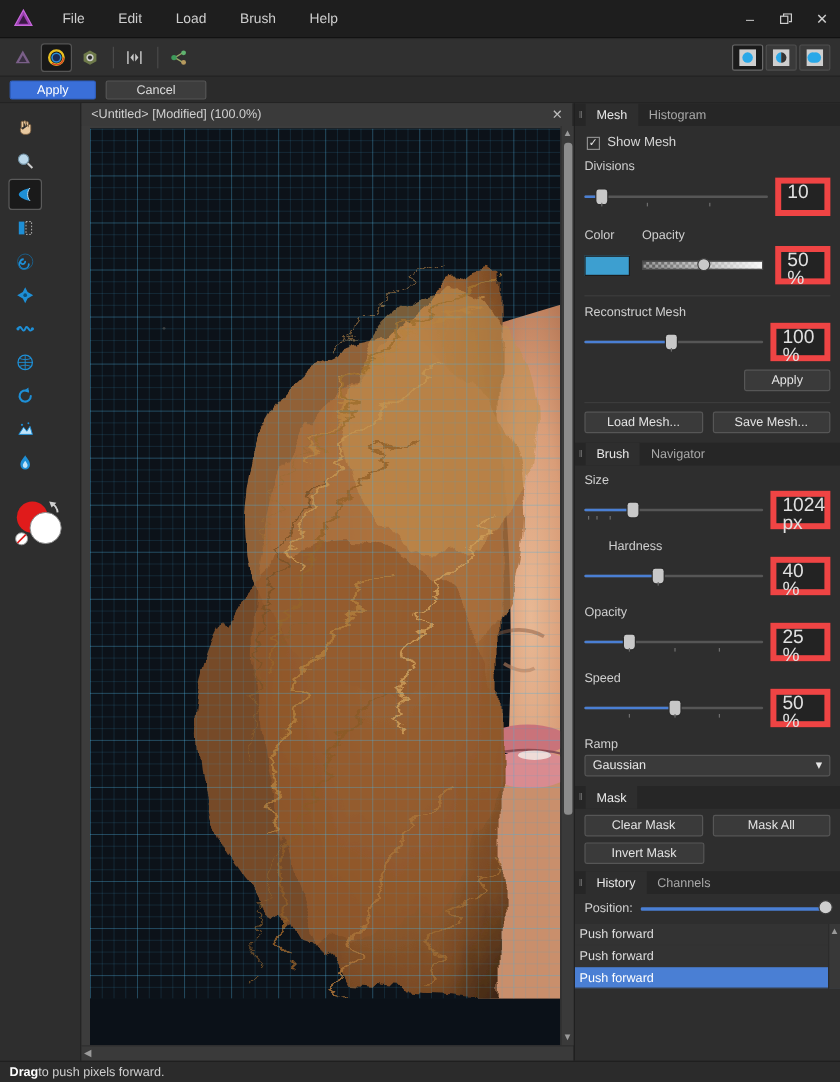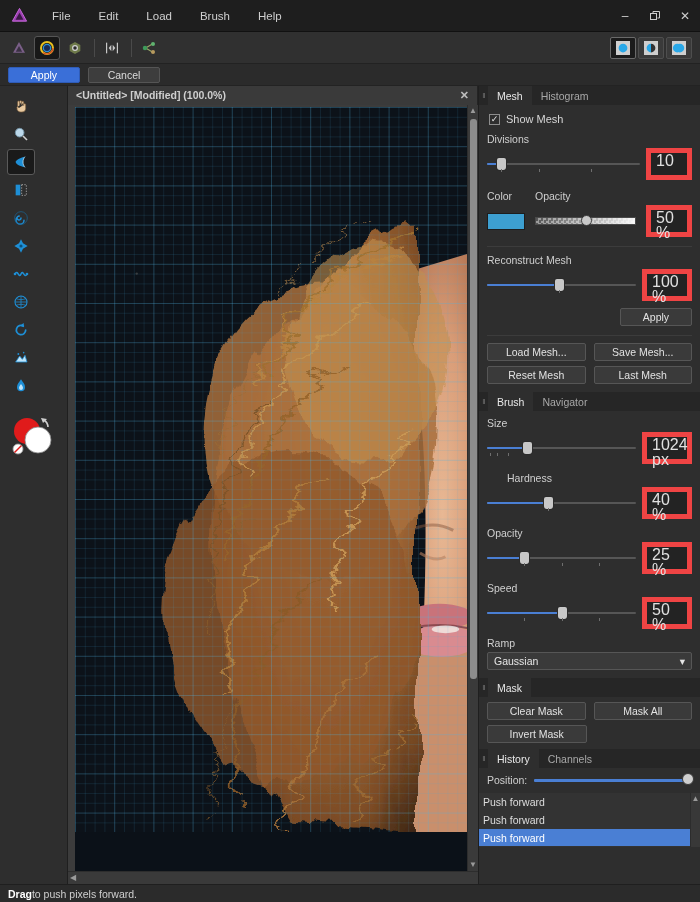--- a/index.html
+++ b/index.html
@@ -48,21 +48,21 @@
   
   .applybar{
     height:22px; background:#2b2b2b; display:flex; align-items:center;
     padding:0 8px; gap:8px; flex:0 0 22px; border-bottom:1px solid #232323;
   }
   .btn-apply{
     width:72px; height:16px; background:#3a6fd8; color:#fff; border:1px solid #2f5cb8;
     font-size:10.5px; line-height:14px; text-align:center; border-radius:2px;
   }
   .btn-cancel{
-    width:72px; height:16px; background:#3d3d3d; color:#dcdcdc; border:1px solid #555;
+    width:84px; height:16px; background:#3d3d3d; color:#dcdcdc; border:1px solid #555;
     font-size:10.5px; line-height:14px; text-align:center; border-radius:2px;
   }
 
   
   .body{ flex:1; display:flex; min-height:0; }
 
   
   .tools{
     width:68px; background:#2e2e2e; border-right:1px solid #1f1f1f;
     padding-top:6px; flex:0 0 68px;
@@ -78,21 +78,20 @@
   
   .canvascol{ flex:1; display:flex; flex-direction:column; min-width:0; background:#3a3a3a; }
   .doctab-bar{
     height:19px; background:#333; display:flex; align-items:center; flex:0 0 19px;
     border-bottom:1px solid #242424;
   }
   .doctab{
     height:19px; display:flex; align-items:center; padding:0 8px; font-size:10.5px;
     color:#cfcfcf; background:#3a3a3a; flex:1; justify-content:space-between;
     border-right:1px solid #242424;
-    font-weight:bold;
   }
   .doctab .x{ color:#bdbdbd; font-size:11px; padding-left:8px; }
   .canvas-wrap{ flex:1; position:relative; display:flex; min-height:0; }
   .canvas-area{ flex:1; position:relative; background:#3c3c3c; overflow:hidden; }
   .image-holder{
     position:absolute; left:7px; top:2px; right:0px; bottom:0px;
     background:#0b1118; overflow:hidden;
   }
   .photo{ position:absolute; inset:0; }
   .mesh{ position:absolute; inset:0; pointer-events:none; }
@@ -554,24 +553,20 @@
         <div class="applyrow">
           <div class="pbtn">Apply</div>
         </div>
 
         <div class="divider"></div>
 
         <div class="btnrow" style="margin-top:0;">
           <div class="pbtn">Load Mesh...</div>
           <div class="pbtn">Save Mesh...</div>
         </div>
-        <div class="btnrow">
-          <div class="pbtn">Reset Mesh</div>
-          <div class="pbtn">Last Mesh</div>
-        </div>
       </div>
 
       <div class="panel-tabs">
         <div class="grip">‖</div>
         <div class="ptab active">Brush</div>
         <div class="ptab">Navigator</div>
       </div>
       <div class="panel-body">
         <div class="label">Size</div>
         <div class="row">

